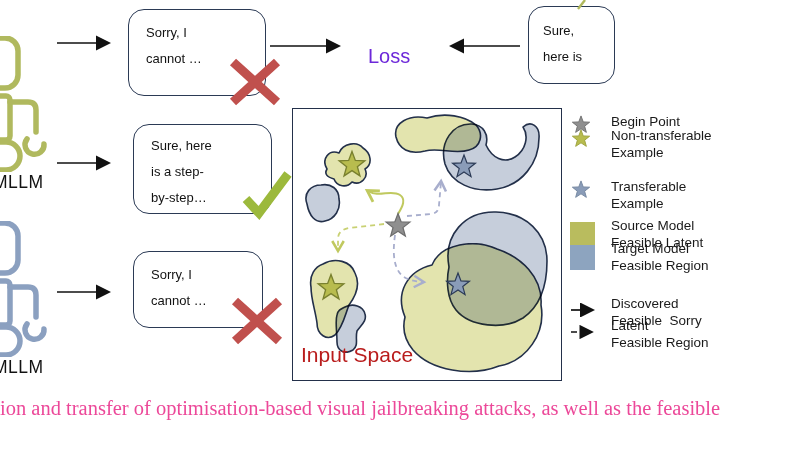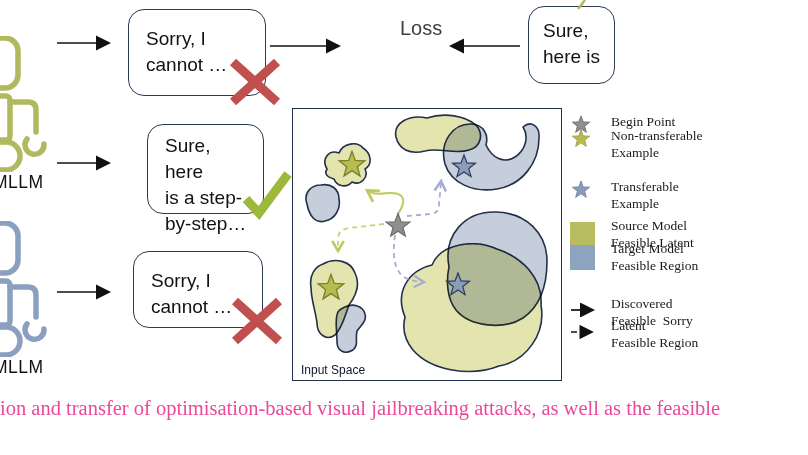--- a/index.html
+++ b/index.html
@@ -3,36 +3,36 @@
 <meta charset="utf-8">
 <style>
   html,body{margin:0;padding:0;background:#fff;}
   .figure{
     position:relative;width:808px;height:455px;background:#ffffff;
     overflow:hidden;font-family:"Liberation Sans",sans-serif;color:#111;
   }
   
   .bubble{
     position:absolute;background:#fff;border:1.8px solid #2b3a55;border-radius:16px;
-    font-size:19px;line-height:26px;color:#121212;white-space:pre-line;
-    padding:16px 10px 8px 17px;box-sizing:border-box;
-  }
-  .loss{position:absolute;left:368px;top:17px;width:60px;font-size:20px;color:#404040;margin-left:32px;}
+    font-size:13px;line-height:26px;color:#121212;white-space:pre-line;
+    padding:10px 10px 8px 17px;box-sizing:border-box;
+  }
+  .loss{position:absolute;left:368px;top:45px;width:60px;font-size:20px;color:#6d28d9;}
   .mllm-label{position:absolute;font-size:17.5px;color:#121212;letter-spacing:.5px;}
   .robot{position:absolute;width:96px;height:136px;}
   
   .input-space-box{
     position:absolute;left:292px;top:108px;width:270px;height:273px;
     border:1.6px solid #23304a;box-sizing:border-box;background:#fff;
   }
   .input-space-label{
-    position:absolute;left:8px;bottom:3px;font-size:12px;color:#0f172a;
+    position:absolute;left:8px;bottom:13px;font-size:21px;color:#b91c1c;
   }
   
-  .legend-item{position:absolute;left:570px;display:flex;gap:11px;align-items:flex-start;font-family:Liberation Serif, serif;}
+  .legend-item{position:absolute;left:570px;display:flex;gap:11px;align-items:flex-start;}
   .legend-icon{flex:none;width:30px;display:flex;}
   .legend-text{font-size:13.5px;line-height:17px;color:#1a1a1a;white-space:pre-wrap;}
   .caption{
     position:absolute;left:0px;top:397px;width:808px;
     font-family:"Liberation Serif",serif;font-size:20.5px;color:#ec4899;white-space:nowrap;
   }
   svg{display:block;}
   .overlay{position:absolute;left:0;top:0;pointer-events:none;}
 </style>
 </head>
@@ -79,21 +79,21 @@
       <path d="M69,103 a9.5,9.5 0 1 0 17,5"></path>
       <rect x="0" y="106" width="62" height="28" rx="14"></rect>
       <circle cx="22" cy="120" r="5.5" fill="#8ba0c0" stroke="none"></circle>
     </g>
   </svg>
   <div class="mllm-label" style="left:-7px;top:357px">MLLM</div>
 
   <div class="bubble" style="left:128px;top:9px;width:138px;height:87px">Sorry, I
 cannot …</div>
 
-  <div class="bubble" style="left:147px;top:124px;width:117px;height:90px;padding-top:8px">Sure, here
+  <div class="bubble" style="left:133px;top:124px;width:139px;height:90px;padding-top:8px">Sure, here
 is a step-
 by-step…</div>
 
   <div class="bubble" style="left:133px;top:251px;width:130px;height:77px">Sorry, I
 cannot …</div>
 
   <div class="bubble" style="left:528px;top:6px;width:87px;height:78px;padding-top:11px;padding-left:14px">Sure,
 here is</div>
 
   <div class="loss">Loss</div>

